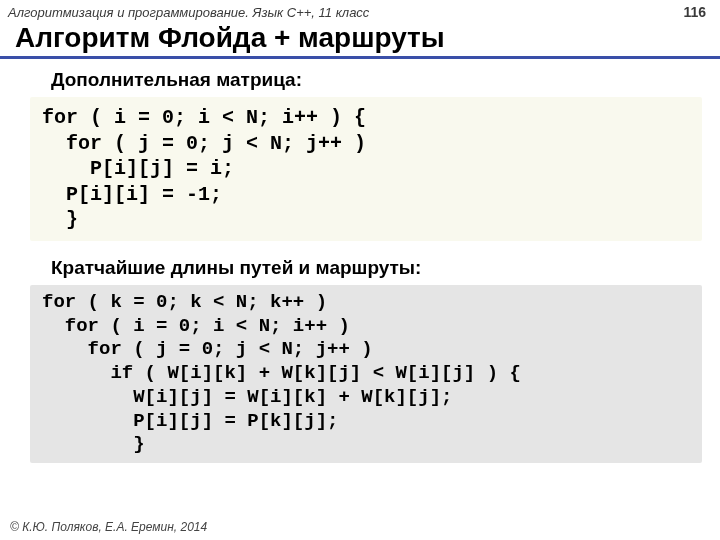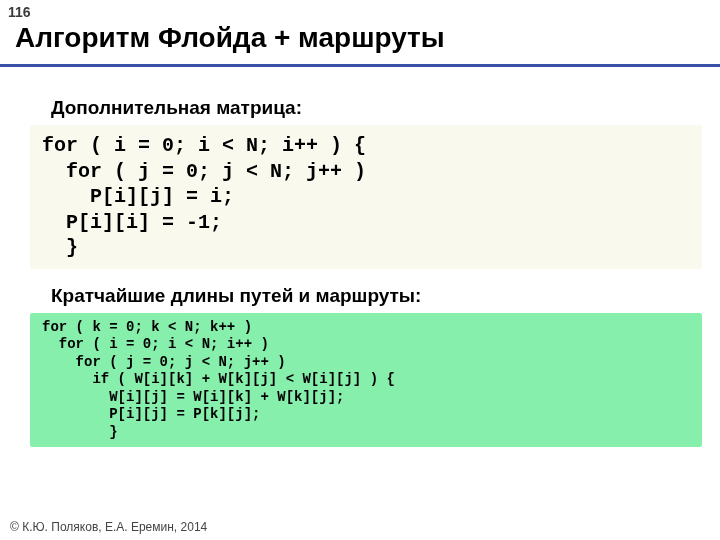--- a/index.html
+++ b/index.html
@@ -22,23 +22,23 @@
   }
   .page-num {
     font-weight: bold;
     font-style: normal;
     font-size: 14px;
   }
   .title {
     font-size: 28px;
     font-weight: bold;
     color: #000;
-    padding: 0 12px 10px 15px;
+    padding: 0 12px 2px 15px;
     border-bottom: 3px solid #3a4fa8;
-    margin-bottom: 24px;
+    margin-bottom: 4px;
   }
   .section-label {
     font-size: 19px;
     font-weight: bold;
     color: #000;
     padding: 6px 0 6px 15px;
     margin-left: 36px;
   }
   .code-block {
     background: #f9f9ee;
@@ -46,47 +46,49 @@
     padding: 8px 12px 8px 12px;
     font-family: "Courier New", monospace;
     font-size: 20px;
     font-weight: bold;
     line-height: 1.28;
     color: #000;
     white-space: pre;
     border-radius: 2px;
   }
   .code-block2 {
-    background: #86efac;
+    background: #e5e5e5;
     margin: 0 18px 0 30px;
     padding: 6px 12px 6px 12px;
     font-family: "Courier New", monospace;
-    font-size: 14px;
+    font-size: 19px;
     font-weight: bold;
     line-height: 1.25;
     color: #000;
     white-space: pre;
     border-radius: 2px;
   }
   .footer {
     position: absolute;
     bottom: 6px;
     left: 0;
     right: 0;
     display: flex;
     justify-content: space-between;
     padding: 0 14px 0 10px;
+    font-style: italic;
     font-size: 12px;
     color: #444;
   }
 </style>
 </head>
 <body>
 
 <div class="header">
+  <span>Алгоритмизация и программирование. Язык C++, 11 класс</span>
   <span class="page-num">116</span>
 </div>
 
 <div class="title">Алгоритм Флойда + маршруты</div>
 
 <div class="section-label">Дополнительная матрица:</div>
 <div class="code-block">for ( i = 0; i &lt; N; i++ ) {
   for ( j = 0; j &lt; N; j++ )
     P[i][j] = i;
   P[i][i] = -1;

